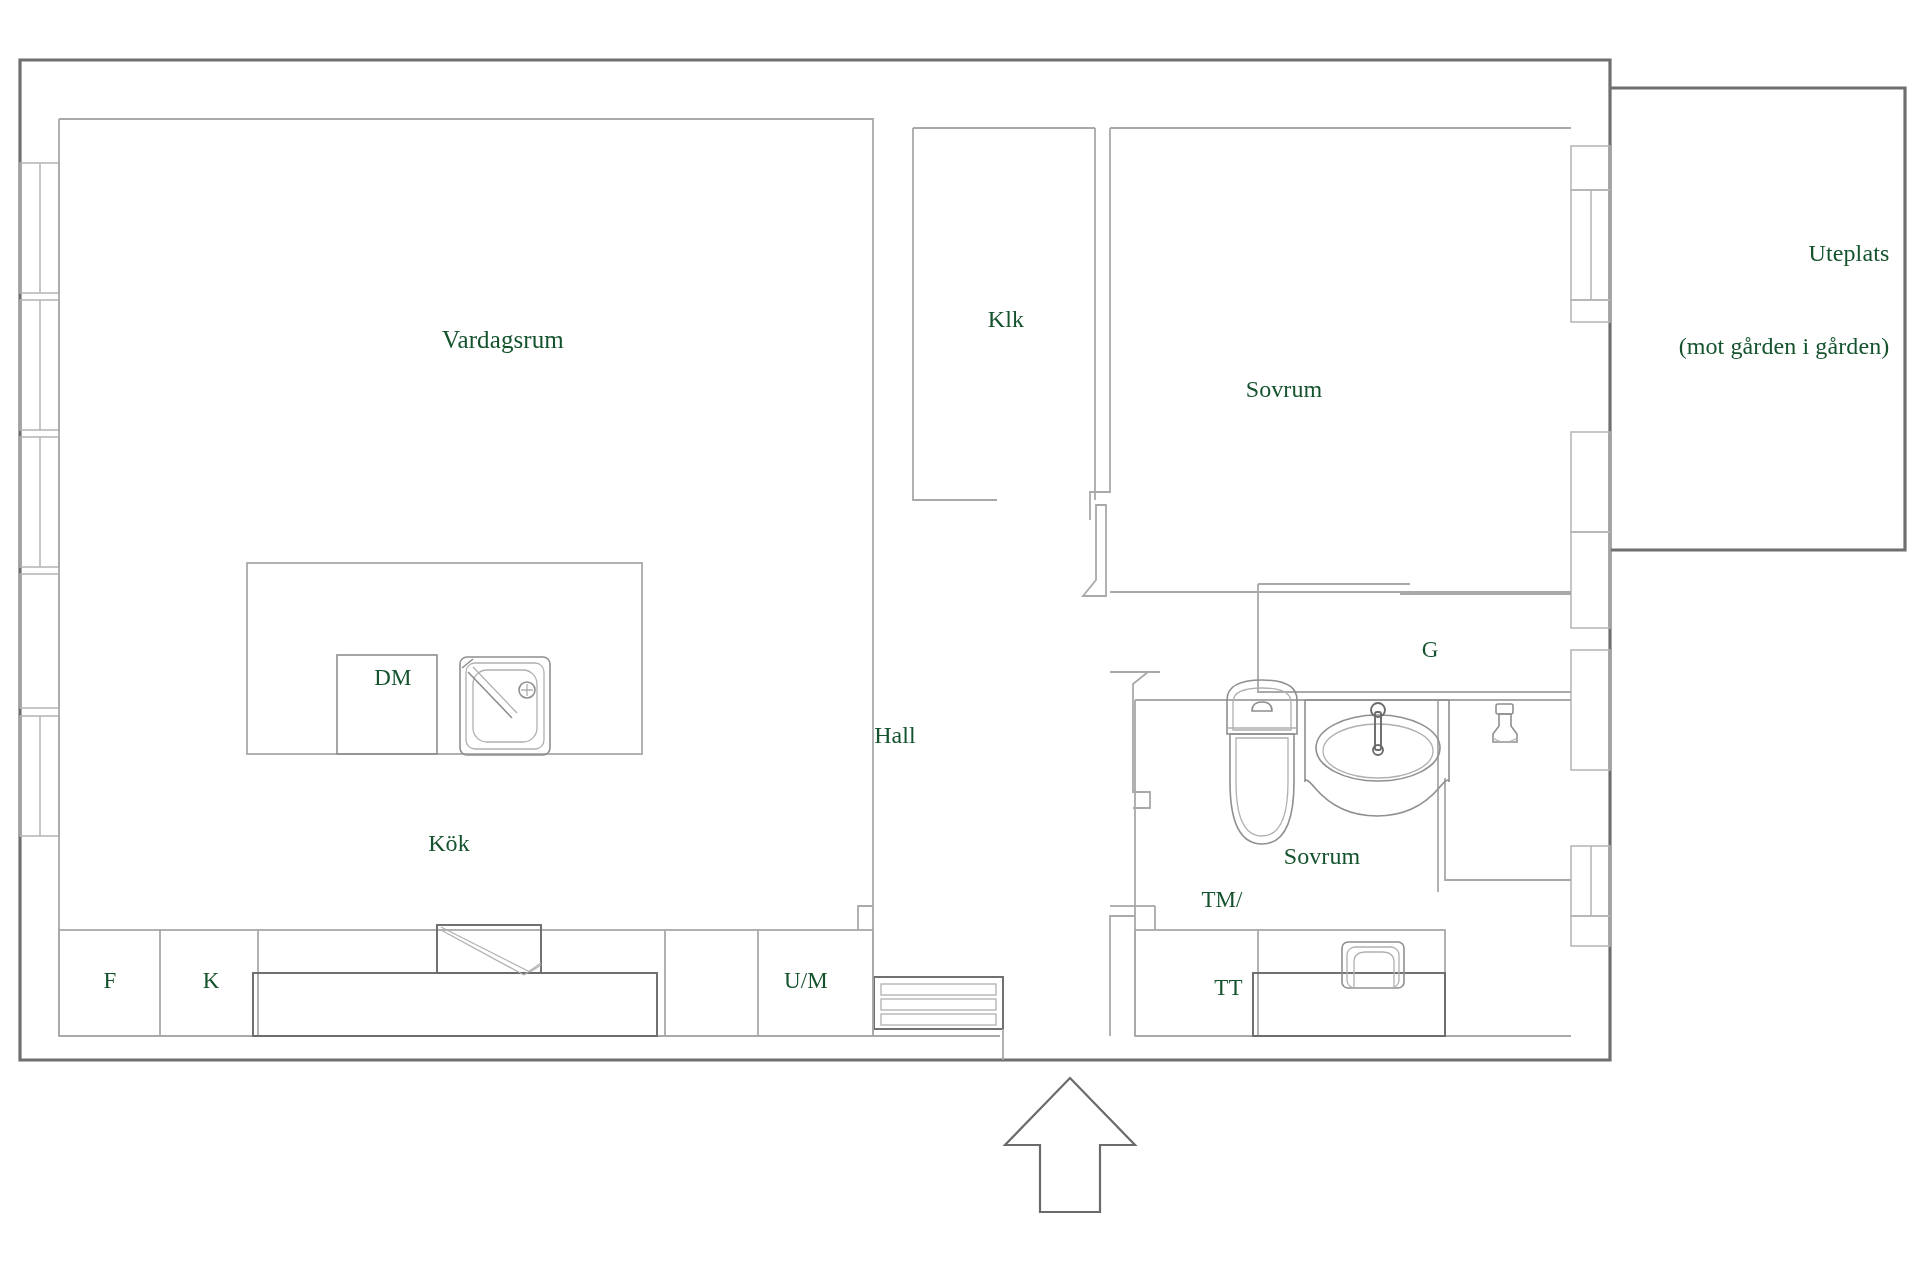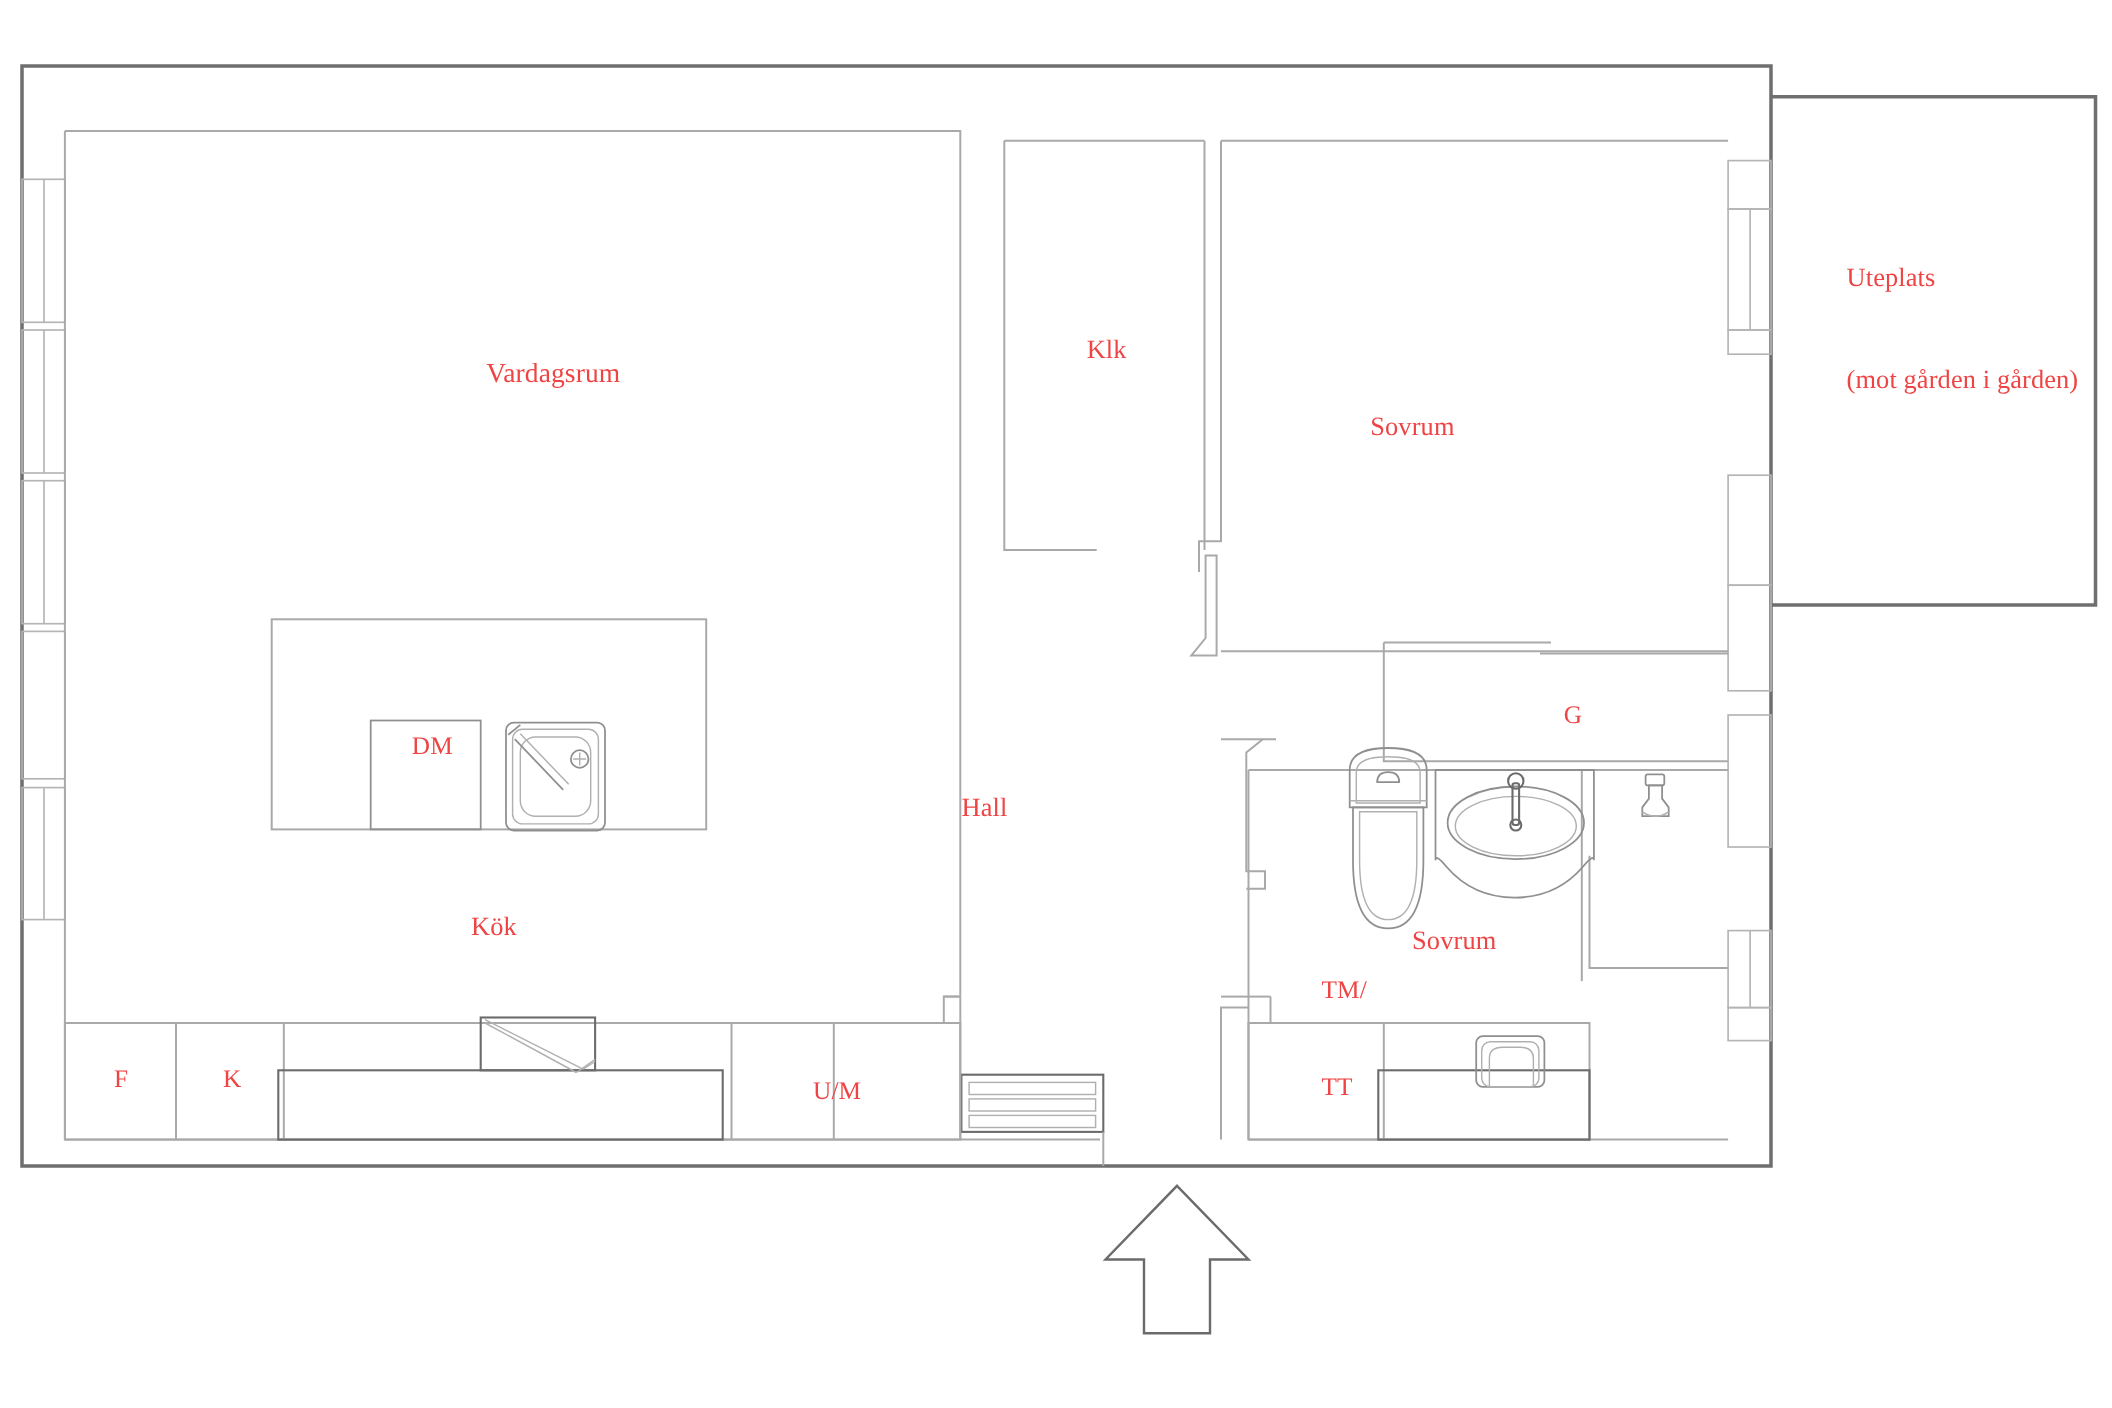--- a/index.html
+++ b/index.html
@@ -23,23 +23,23 @@
   #plan-svg {
     position: absolute;
     left: 0;
     top: 0;
     width: 1920px;
     height: 1280px;
     display: block;
   }
   .room-label {
     position: absolute;
-    color: #ef4444;
+    color: #14532d;
     font-family: "Liberation Serif", "DejaVu Serif", serif;
-    text-align: left;
+    text-align: right;
     white-space: pre;
     line-height: 1.28;
     letter-spacing: 0.1px;
     user-select: none;
   }
   .lbl-lg { font-size: 25px; }
   .lbl-md { font-size: 24px; }
   .lbl-sm { font-size: 23px; }
   .centered { transform: translate(-50%, -50%); }
 </style>
@@ -255,21 +255,21 @@
     <div>Uteplats</div>
     <div>(mot gården i gården)</div>
   </div>
 
   <div class="room-label lbl-sm centered" style="left:393px; top:678px;">DM</div>
 
   <div class="room-label lbl-sm centered" style="left:110px; top:981px;">F</div>
 
   <div class="room-label lbl-sm centered" style="left:211px; top:981px;">K</div>
 
-  <div class="room-label lbl-sm centered" style="left:761px; top:981px;margin-top:11px;">U/M</div>
+  <div class="room-label lbl-sm centered" style="left:806px; top:981px;">U/M</div>
 
   <div class="room-label lbl-sm centered" style="left:1430px; top:650px;">G</div>
 
   <div class="room-label lbl-sm centered" style="left:1222px; top:944px;">
     <div>TM/</div>
     <div>TT</div>
   </div>
 
 </div>
 

